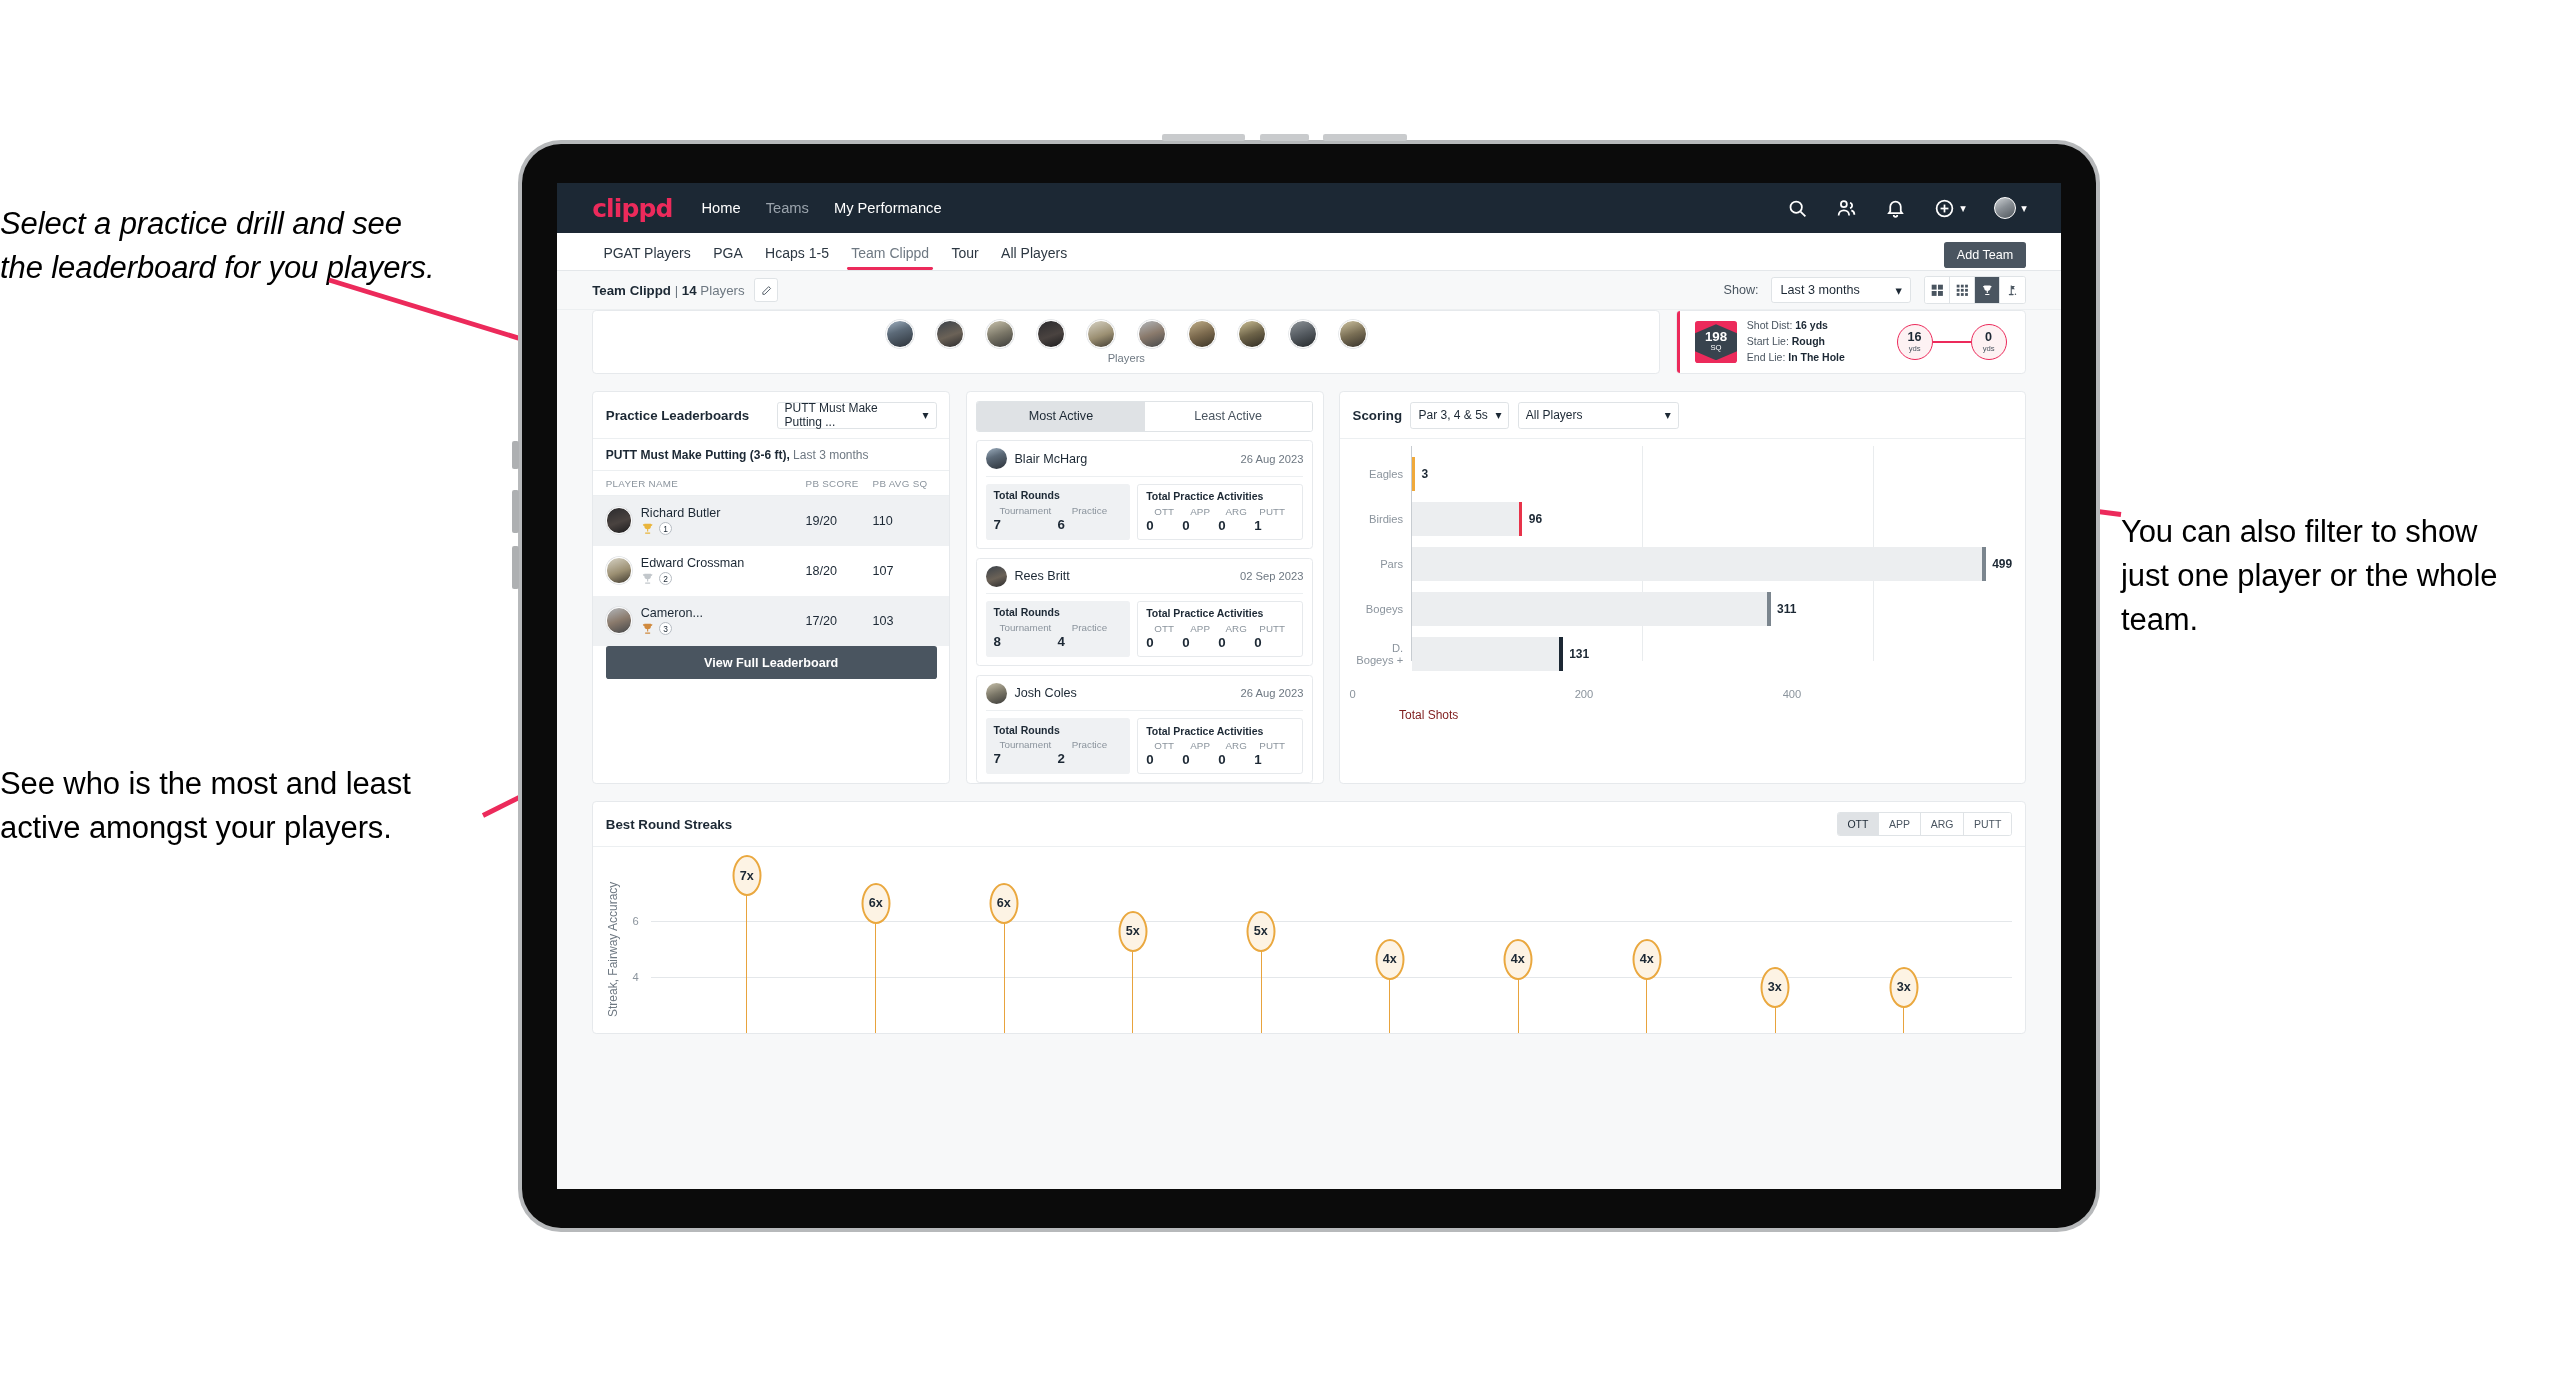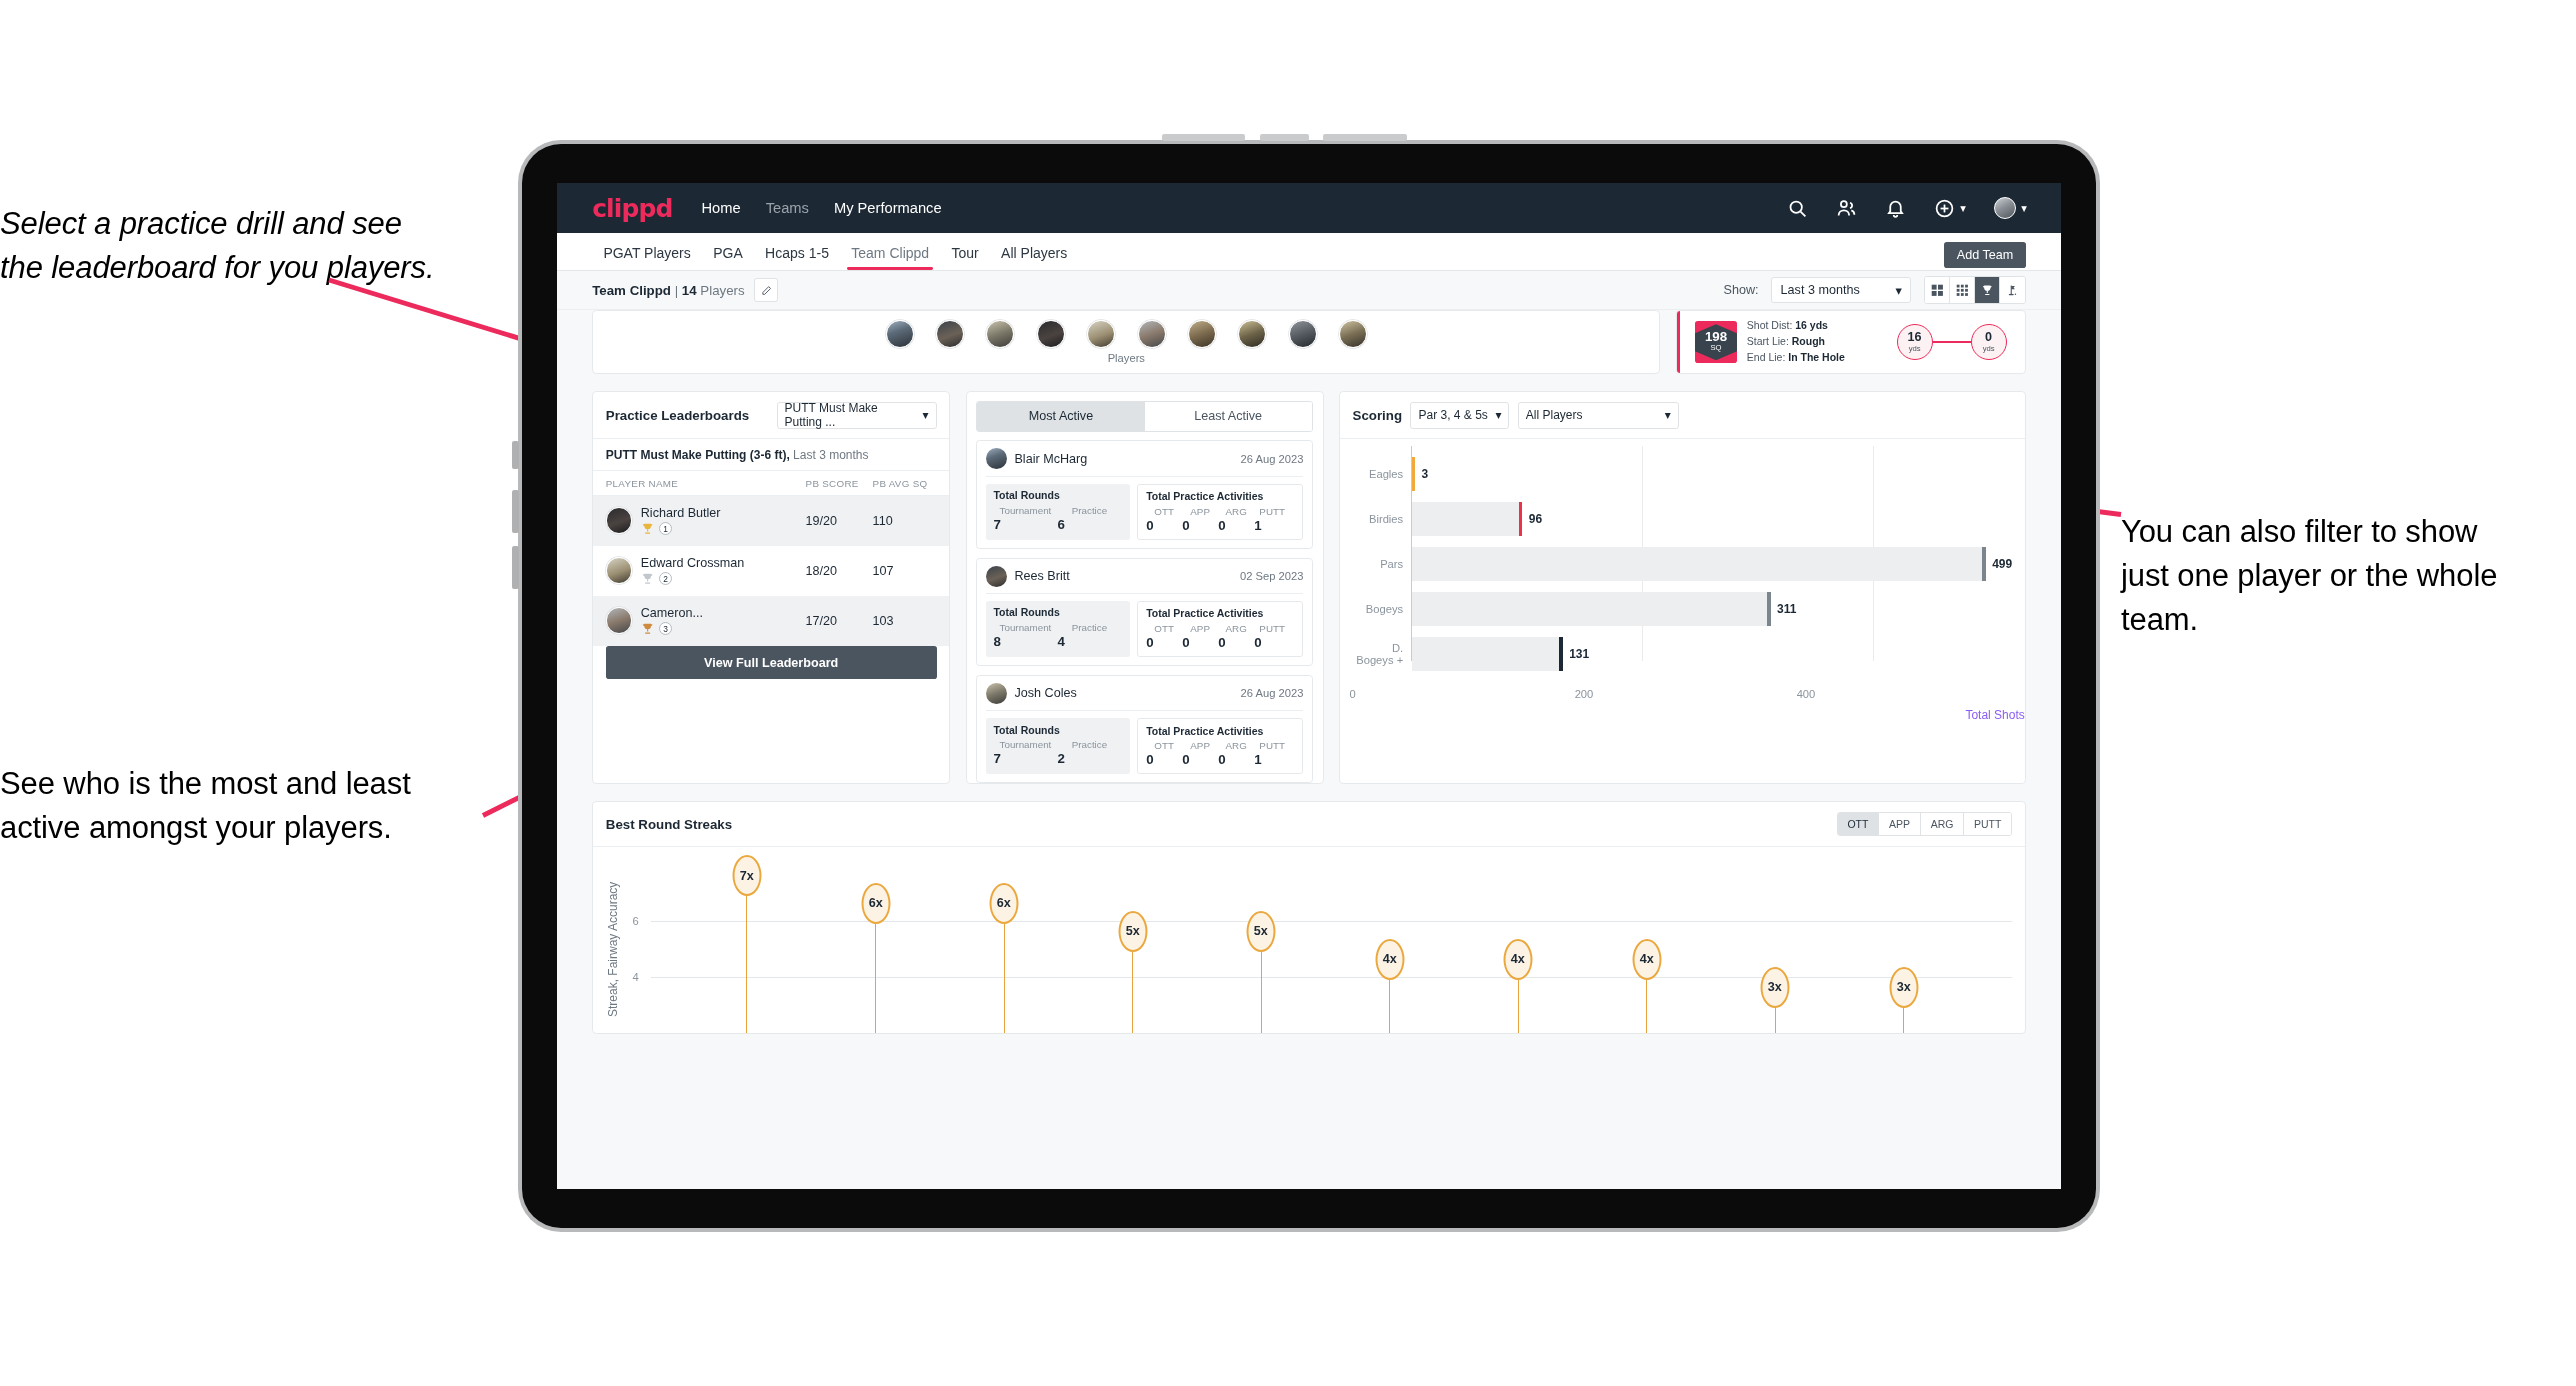--- a/index.html
+++ b/index.html
@@ -312,21 +312,21 @@
   .bar-row { display: flex; align-items: center; height: 45px; position: relative; }
   .bar-label { width: 59px; text-align: right; padding-right: 8.4px; font-size: 11.2px; color: #8b949d; flex: 0 0 auto; }
   .bar-track { flex: 1 1 auto; position: relative; height: 100%; display: flex; align-items: center; }
   .bar-fill { height: 34px; background: #eceef0; position: relative; }
   .bar-cap { position: absolute; right: 0; top: 0; bottom: 0; width: 3.5px; }
   .bar-val { font-size: 12px; font-weight: 700; color: #1c2834; margin-left: 6.3px; white-space: nowrap; }
   #axisline { position: absolute; left: 71px; top: 7px; bottom: 24px; width: 1.4px; background: #c7ccd1; }
   .gridline { position: absolute; top: 7px; bottom: 24px; width: 0.7px; background: #e9ecee; }
   #xaxis { display: flex; padding-left: 59px; margin-top: 2.8px; position: relative; height: 18px; }
   .xtick { position: absolute; font-size: 11.2px; color: #8b949d; transform: translateX(-50%); }
-  #xaxistitle { text-align: right; font-size: 12px; color: #8b5cf6; padding-left: 59px; margin-top: 1.4px; }
+  #xaxistitle { text-align: left; font-size: 12px; color: #7f1d1d; padding-left: 59px; margin-top: 1.4px; }
 
   
   #row3 { margin-top: 17px; }
   #streakCard { padding: 0; }
   #streakHead { display: flex; align-items: center; padding: 9.8px 12.6px; border-bottom: 0.7px solid #eceff1; }
   #segctl { margin-left: auto; display: flex; border: 0.7px solid #dfe3e6; border-radius: 2.8px; overflow: hidden; }
   .seg { padding: 4.9px 9.8px; font-size: 10.5px; color: #4a5560; border-right: 0.7px solid #dfe3e6; background: #fff; }
   .seg:last-child { border-right: none; }
   .seg.sel { background: #dfe2e5; color: #1c2834; }
   #streaksub { padding: 9.8px 12.6px 0 12.6px; font-size: 12px; color: #6e7882; }
@@ -805,21 +805,21 @@
                         <div class="bar-cap" style="background:#1c2834"></div>
                       </div>
                       <div class="bar-val">131</div>
                     </div>
                   </div>
                 </div>
           </div>
           <div id="xaxis">
                 <div class="xtick" style="left: 12.6px;">0</div>
                 <div class="xtick" style="left: 244px;">200</div>
-                <div class="xtick" style="left: 466px;">400</div>
+                <div class="xtick" style="left: 452px;">400</div>
               </div>
           <div id="xaxistitle">Total Shots</div>
         </div>
       </div>
 
       <div id="row3">
         <div class="card" id="streakCard">
           <div id="streakHead">
             <span class="card-title">Best Round Streaks</span>
             <div id="segctl">

